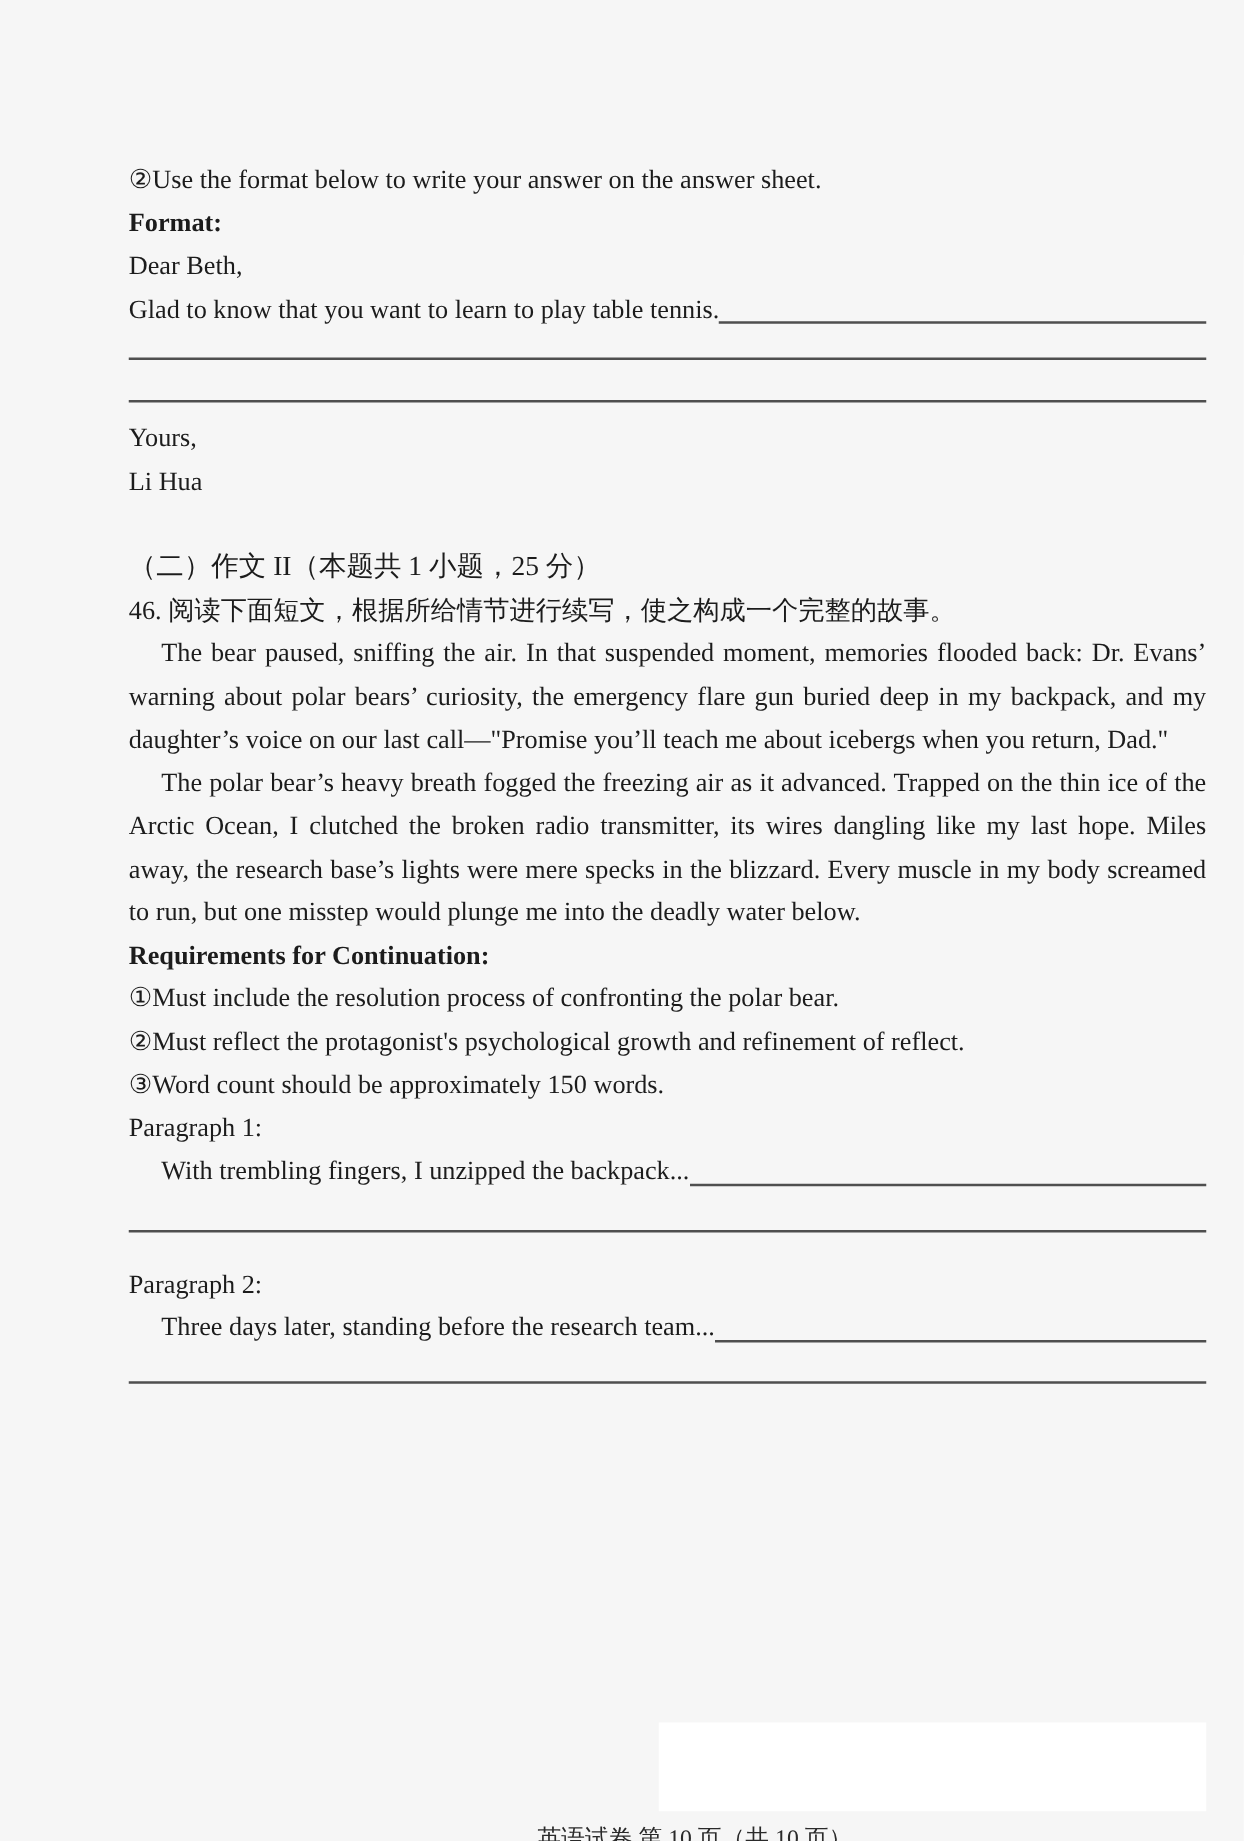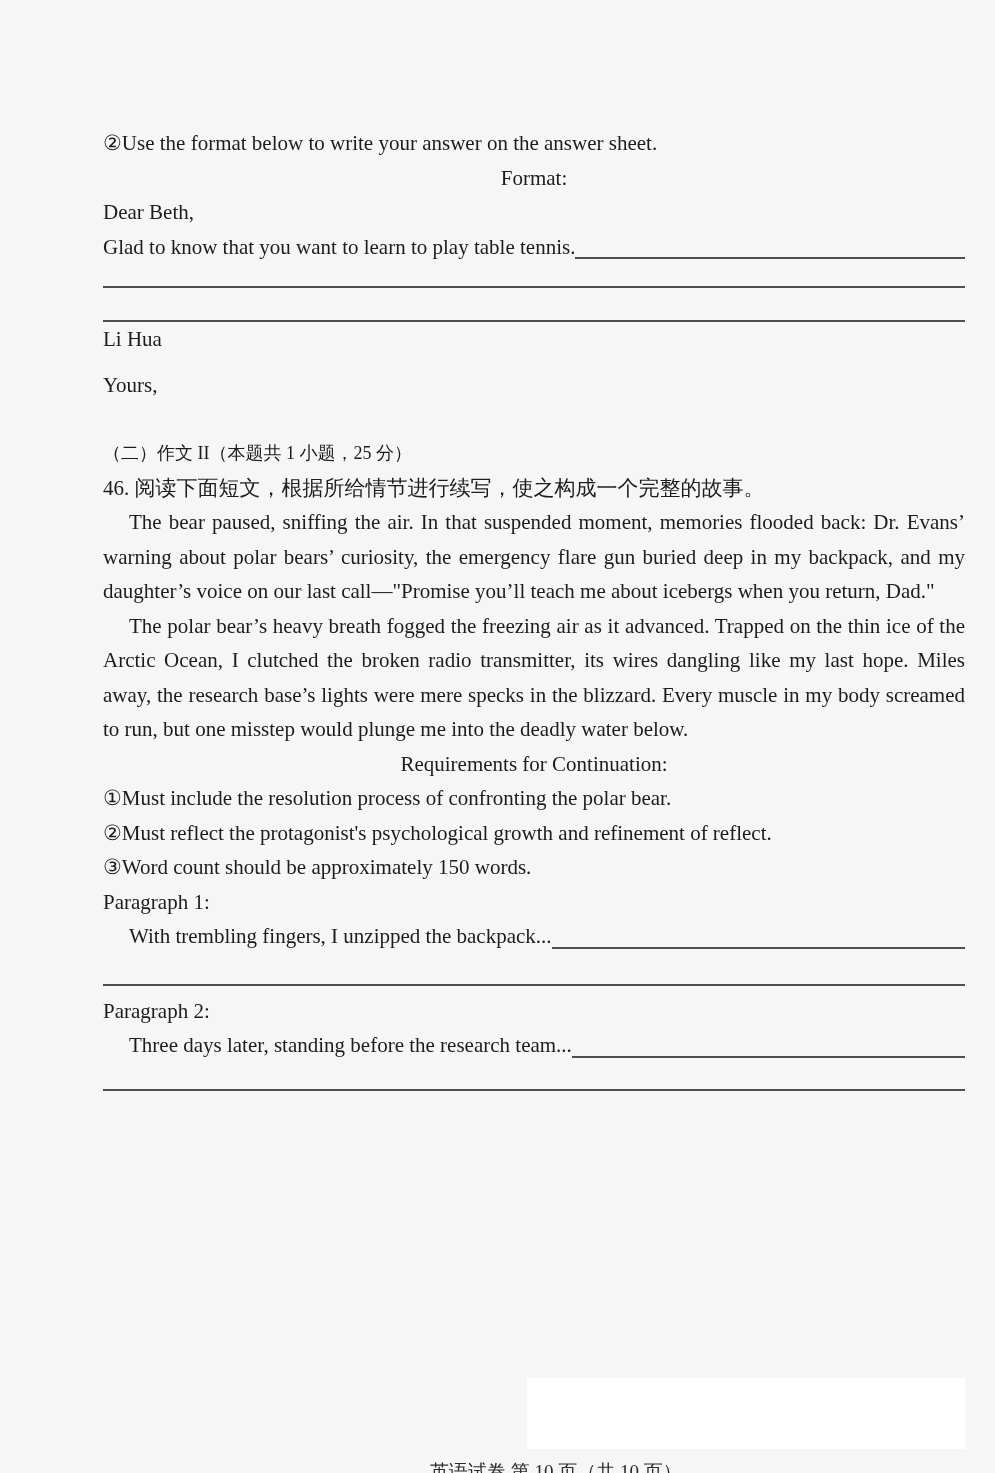--- a/index.html
+++ b/index.html
@@ -11,40 +11,40 @@
     font-family:"Liberation Serif","DejaVu Serif",serif;
     color:#1c1c1c;
     font-size:21px;
     line-height:34.5px;
   }
   .content {
     position:absolute;
     left:103px; right:30px; top:126px;
   }
   p { margin:0; }
-  .bold { font-weight:normal;text-align:center; }
+  .bold { font-weight:bold; }
   .italic { }
   .flex-row { display:flex; align-items:flex-end;justify-content:space-between; }
   .flex-row .lead { white-space:nowrap; }
   .fill {
     flex:1 1 auto;
     border-bottom:2px solid #4f4f4f;
     margin-bottom:5px;
     min-width:40px;
   }
   .write-line {
     border-bottom:2px solid #4f4f4f;
     height:0;
   }
   .wl-1 { margin-top:22px; }
   .wl-2 { margin-top:32px; }
   .wl-3 { margin-top:30px; }
   .wl-4 { margin-top:26px; }
   .mt-sig { margin-top:11px; }
-  .heading-cn { margin-top:34px; font-size:18px; }
+  .heading-cn { margin-top:34px; font-size:22px; }
   .passage {
     text-align:justify;
     text-indent:26px;
   }
   .indent { text-indent:26px; }
   .scan-patch {
     position:absolute;
     left:527px; top:1378px;
     width:438px; height:71px;
     background:#ffffff;
@@ -71,23 +71,23 @@
     <p class="italic">Dear Beth,</p>
 
     <div class="flex-row">
       <span class="italic lead">Glad to know that you want to learn to play table tennis.</span>
       <span class="fill"></span>
     </div>
 
     <div class="write-line wl-1"></div>
     <div class="write-line wl-2"></div>
 
+    <p class="italic mt-sig">Yours,</p>
+
     <p class="italic">Li Hua</p>
-
-    <p class="italic mt-sig">Yours,</p>
 
     <p class="heading-cn">（二）作文 II（本题共 1 小题，25 分）</p>
 
     <p>46. 阅读下面短文，根据所给情节进行续写，使之构成一个完整的故事。</p>
 
     <p class="passage">The bear paused, sniffing the air. In that suspended moment, memories flooded back: Dr. Evans’ warning about polar bears’ curiosity, the emergency flare gun buried deep in my backpack, and my daughter’s voice on our last call—"Promise you’ll teach me about icebergs when you return, Dad."</p>
 
     <p class="passage">The polar bear’s heavy breath fogged the freezing air as it advanced. Trapped on the thin ice of the Arctic Ocean, I clutched the broken radio transmitter, its wires dangling like my last hope. Miles away, the research base’s lights were mere specks in the blizzard. Every muscle in my body screamed to run, but one misstep would plunge me into the deadly water below.</p>
 
     <p class="bold">Requirements for Continuation:</p>
@@ -99,21 +99,21 @@
 
     <p>Paragraph 1:</p>
 
     <div class="flex-row indent">
       <span class="italic lead">With trembling fingers, I unzipped the backpack...</span>
       <span class="fill"></span>
     </div>
 
     <div class="write-line wl-3"></div>
 
-    <p style="margin-top:8px">Paragraph 2:</p>
+    <p style="margin-top:24px">Paragraph 2:</p>
 
     <div class="flex-row indent">
       <span class="italic lead">Three days later, standing before the research team...</span>
       <span class="fill"></span>
     </div>
 
     <div class="write-line wl-4"></div>
 
   </div>
 

